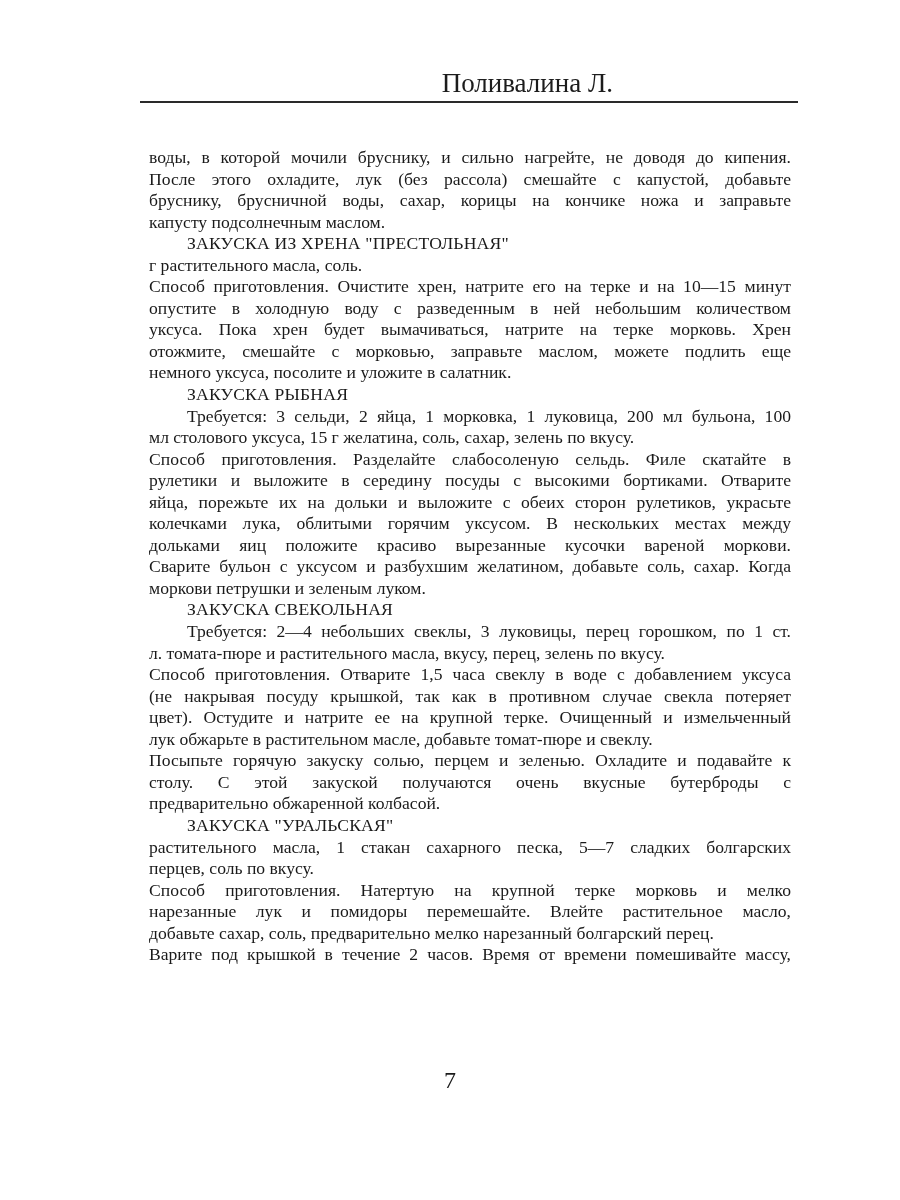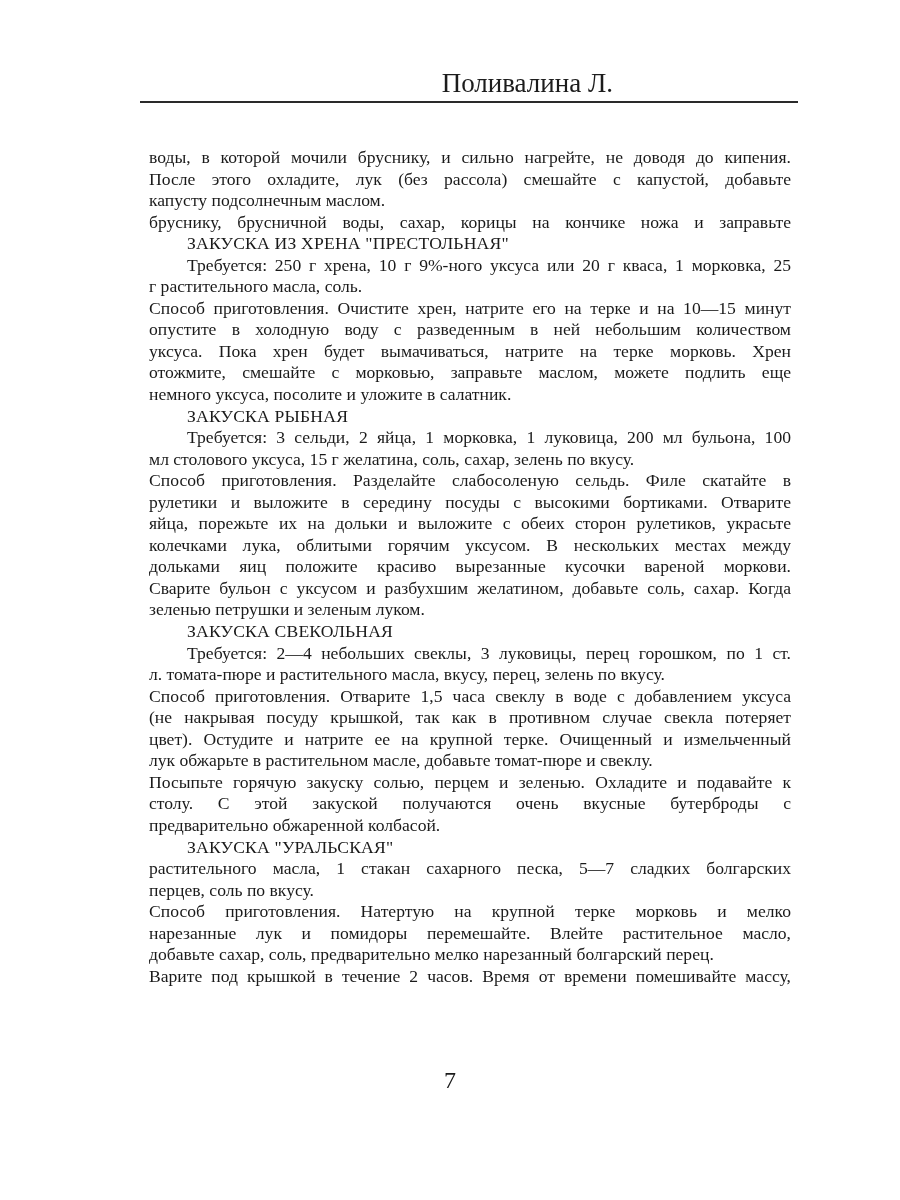--- a/index.html
+++ b/index.html
@@ -82,28 +82,27 @@
 <div class="page">
 
   <div class="running-header">Поливалина Л.</div>
   <div class="header-rule"></div>
 
   <div class="body-text">
 
     <div>
       <span class="line">воды, в которой мочили бруснику, и сильно нагрейте, не доводя до кипения.</span>
       <span class="line">После этого охладите, лук (без рассола) смешайте с капустой, добавьте</span>
+      <span class="line">бруснику, брусничной воды, сахар, корицы на кончике ножа и заправьте</span>
       <span class="line last">капусту подсолнечным маслом.</span>
-      <span class="line">бруснику, брусничной воды, сахар, корицы на кончике ножа и заправьте</span>
     </div>
 
     <div>
       <span class="line heading">ЗАКУСКА ИЗ ХРЕНА "ПРЕСТОЛЬНАЯ"</span>
       <div>
-        <span class="line indent">Требуется: 250 г хрена, 10 г 9%-ного уксуса или 20 г кваса, 1 морковка, 25</span>
         <span class="line last">г растительного масла, соль.</span>
       </div>
       <div>
         <span class="line">Способ приготовления. Очистите хрен, натрите его на терке и на 10—15 минут</span>
         <span class="line">опустите в холодную воду с разведенным в ней небольшим количеством</span>
         <span class="line">уксуса. Пока хрен будет вымачиваться, натрите на терке морковь. Хрен</span>
         <span class="line">отожмите, смешайте с морковью, заправьте маслом, можете подлить еще</span>
         <span class="line last">немного уксуса, посолите и уложите в салатник.</span>
       </div>
     </div>
@@ -114,21 +113,21 @@
         <span class="line indent">Требуется: 3 сельди, 2 яйца, 1 морковка, 1 луковица, 200 мл бульона, 100</span>
         <span class="line last">мл столового уксуса, 15 г желатина, соль, сахар, зелень по вкусу.</span>
       </div>
       <div>
         <span class="line">Способ приготовления. Разделайте слабосоленую сельдь. Филе скатайте в</span>
         <span class="line">рулетики и выложите в середину посуды с высокими бортиками. Отварите</span>
         <span class="line">яйца, порежьте их на дольки и выложите с обеих сторон рулетиков, украсьте</span>
         <span class="line">колечками лука, облитыми горячим уксусом. В нескольких местах между</span>
         <span class="line">дольками яиц положите красиво вырезанные кусочки вареной моркови.</span>
         <span class="line">Сварите бульон с уксусом и разбухшим желатином, добавьте соль, сахар. Когда</span>
-        <span class="line last">зеленью петрушки и зеленым луком.</span>
+        <span class="line last">моркови петрушки и зеленым луком.</span>
       </div>
     </div>
 
     <div>
       <span class="line heading">ЗАКУСКА СВЕКОЛЬНАЯ</span>
       <div>
         <span class="line indent">Требуется: 2—4 небольших свеклы, 3 луковицы, перец горошком, по 1 ст.</span>
         <span class="line last">л. томата-пюре и растительного масла, вкусу, перец, зелень по вкусу.</span>
       </div>
       <div>

